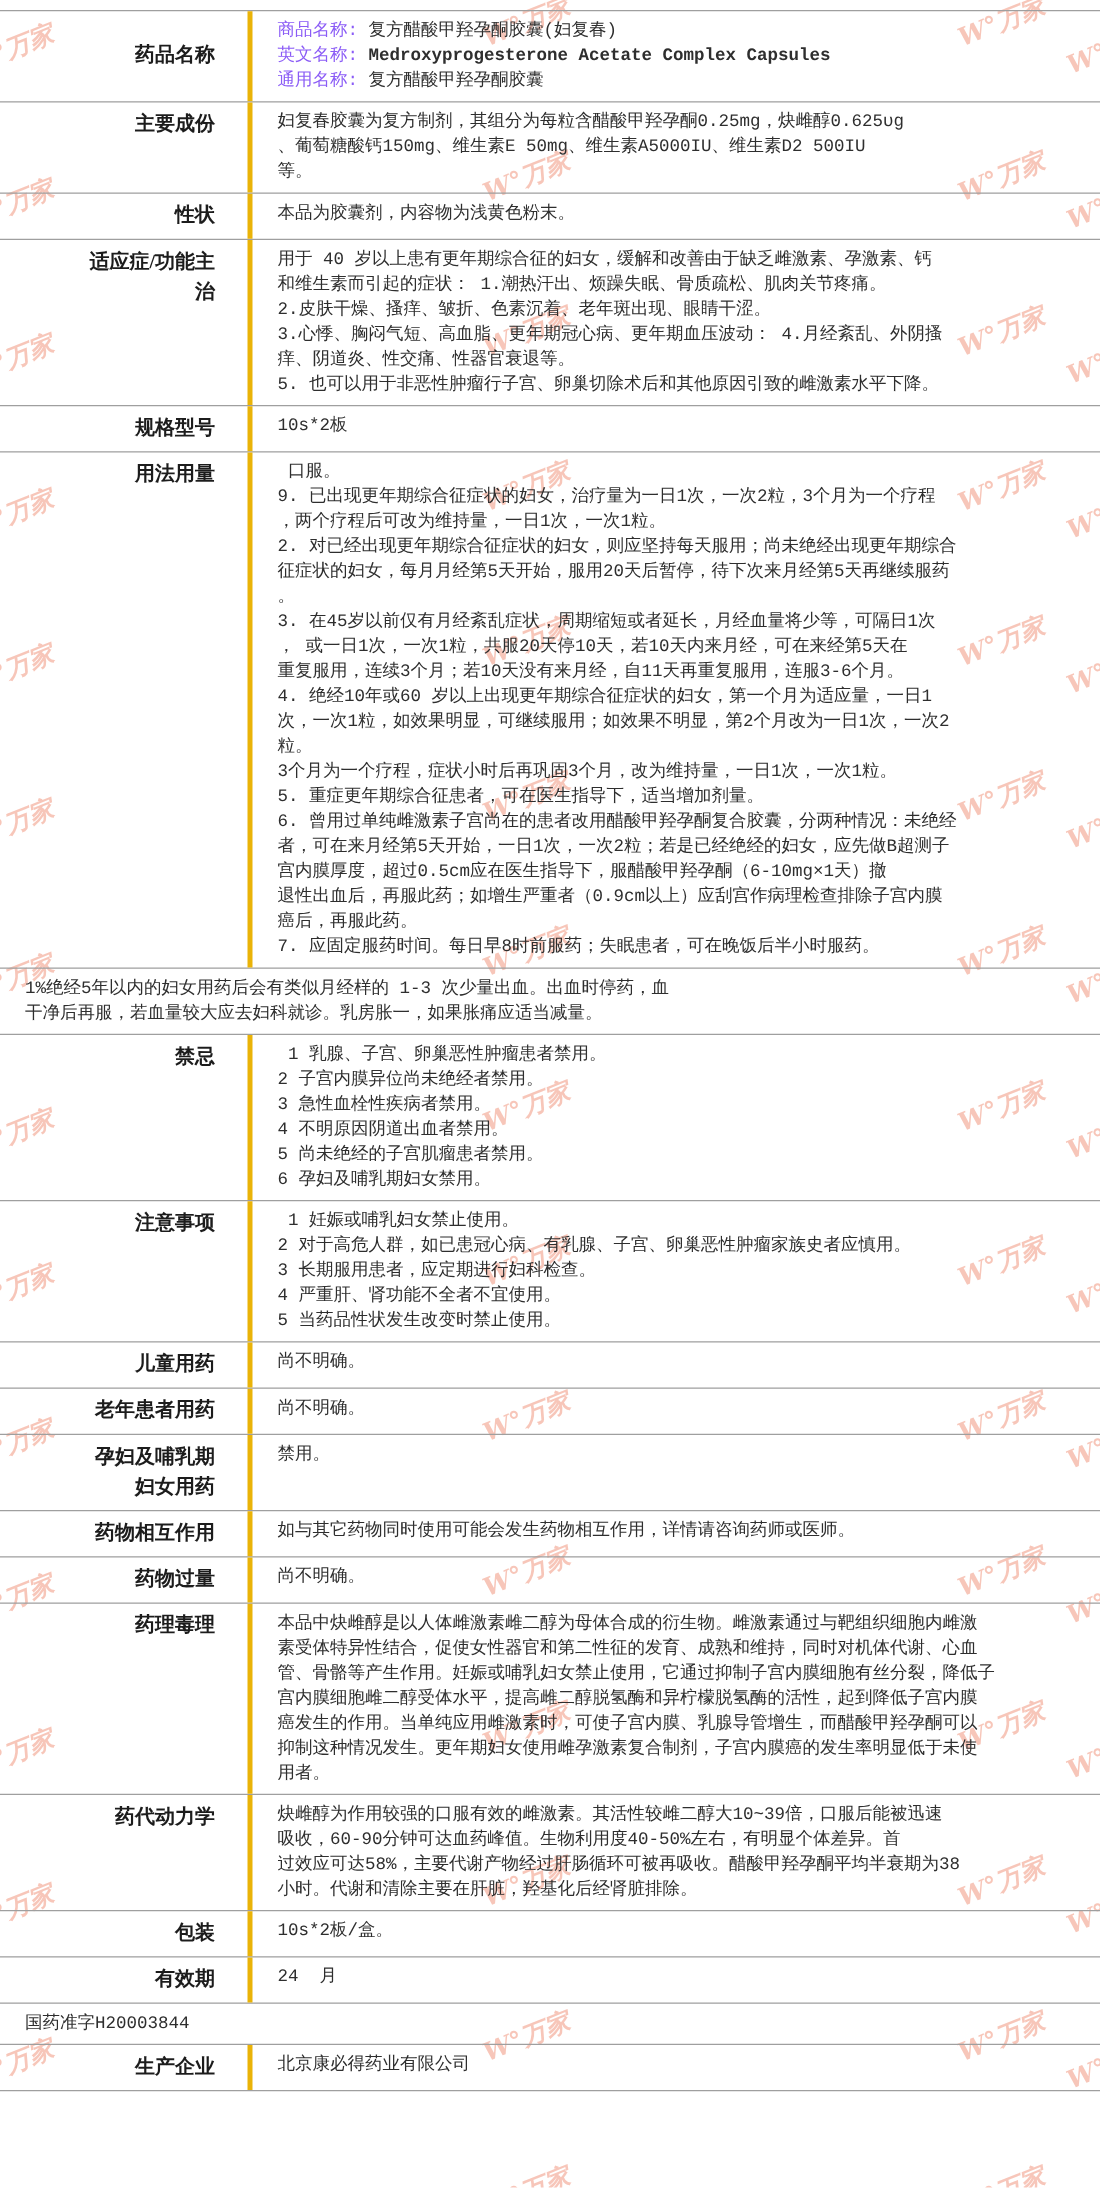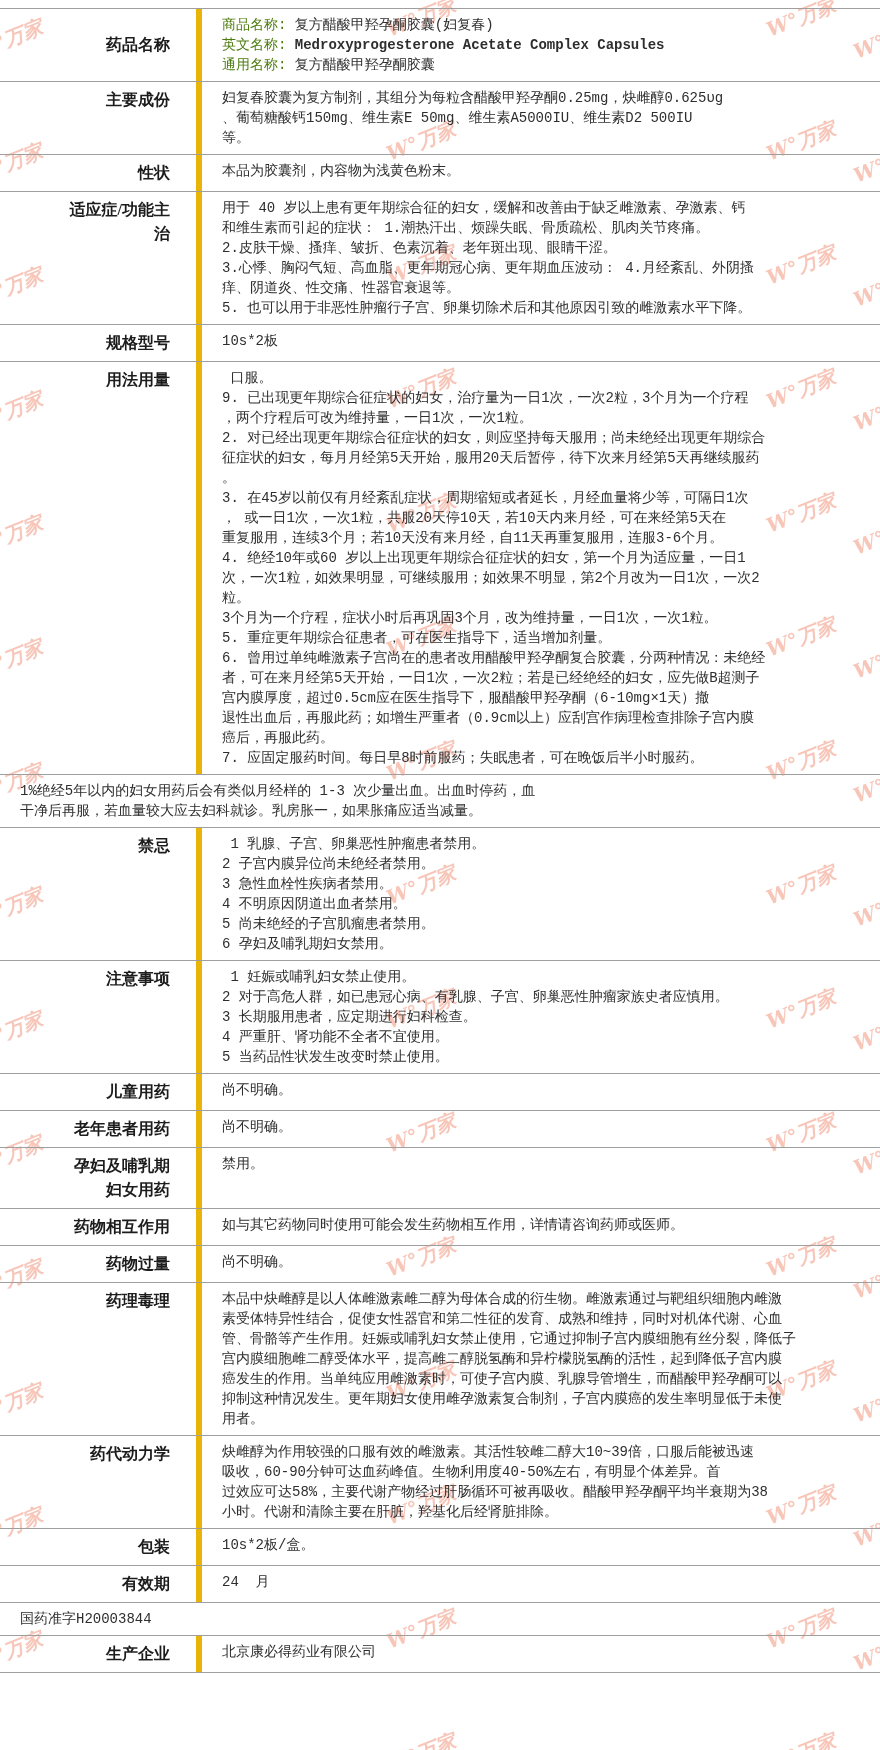--- a/index.html
+++ b/index.html
@@ -20,34 +20,34 @@
   
   .drug-table{
     position:relative;z-index:1;
     margin:8px 0 0 0;width:880px;
     border-top:1px solid #9f9f9f;
     background:transparent;
   }
   .row{display:flex;border-bottom:1px solid #9f9f9f;}
   .label-cell{
     box-sizing:border-box;flex:0 0 202px;width:202px;
-    border-right:6px solid #eab308;
+    border-right:4px solid #eab308;
     text-align:right;
     padding:6px 26px 6px 64px;
     font-size:16px;font-weight:bold;color:#1c1c1c;line-height:24px;
   }
   .row.v-center .label-cell{display:flex;align-items:center;justify-content:flex-end;}
   .content-cell{
     box-sizing:border-box;flex:1;min-width:0;
     padding:6px 14px 6px 20px;
     font-size:14px;line-height:20px;color:#2e2e2e;
     font-family:"Liberation Mono","DejaVu Sans Mono",monospace;
   }
   .line{white-space:pre-wrap;}
-  .prefix{color:#4d7c0f;}
+  .prefix{color:#8b5cf6;}
   .value{color:#2e2e2e;}
   .value.en{font-weight:bold;}
 </style>
 </head>
 <body>
 
 <div class="watermark-layer">
     <span class="wm" style="left: 385px; top: 4px; color: rgb(238, 130, 102);">W°万家</span>
     <span class="wm" style="left: 765px; top: 4px; color: rgb(238, 130, 102);">W°万家</span>
     <span class="wm" style="left: -28px; top: 26px; color: rgb(238, 130, 102);">W°万家</span>

